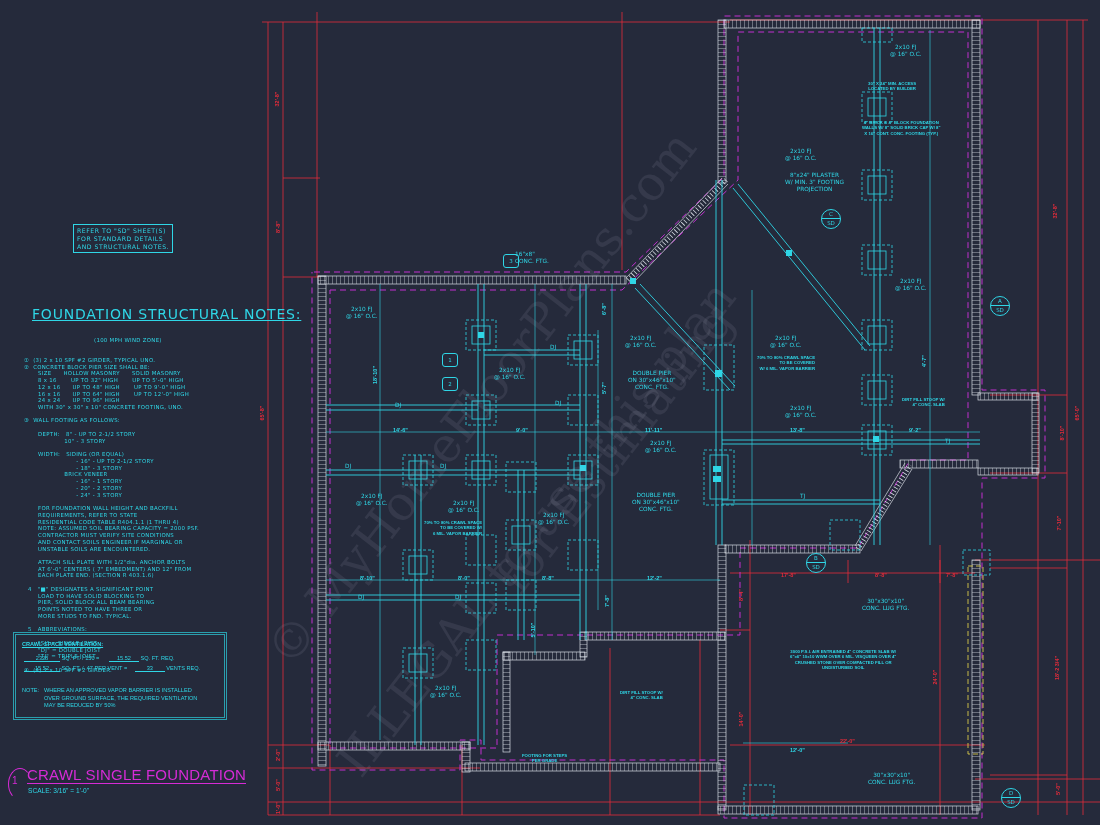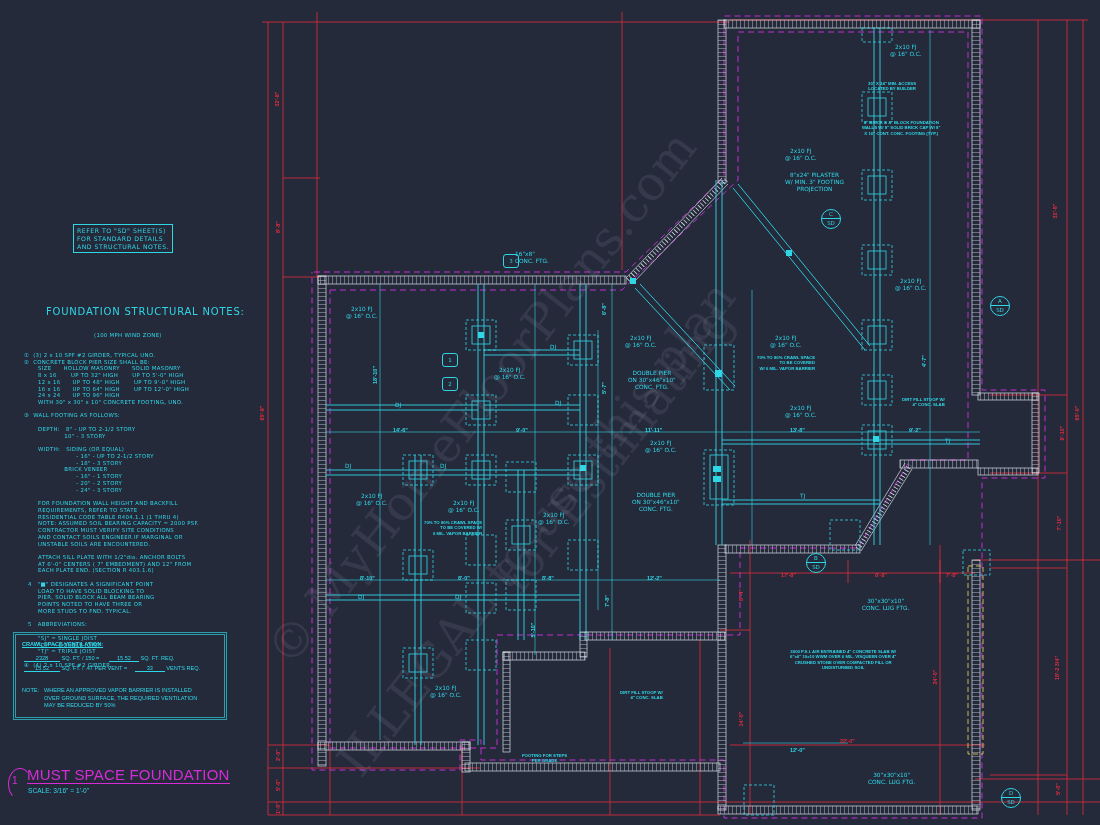--- a/index.html
+++ b/index.html
@@ -1,20 +1,20 @@
 <!DOCTYPE html>
 <html><head>
 <meta charset="utf-8">
 <style>
   html,body{margin:0;padding:0;background:#252a3b;}
   body{width:1100px;height:825px;position:relative;overflow:hidden;font-family:"Liberation Sans",sans-serif;}
   #canvas{position:absolute;left:0;top:0;width:1100px;height:825px;}
   .txt{position:absolute;color:#2fd6e6;font-family:"DejaVu Sans",sans-serif;white-space:pre;line-height:1.25;}
   .notes{left:24px;top:292px;font-size:5.4px;letter-spacing:0.3px;}
-  .notes .title{font-size:10px;letter-spacing:0.8px;margin-left:22px;}
+  .notes .title{font-size:14px;text-decoration:underline;letter-spacing:0.8px;margin-left:8px;}
   .notes .sub{margin-left:70px;}
   .refbox{position:absolute;left:73px;top:224px;border:1px solid #2fd6e6;padding:2px 3px;color:#2fd6e6;font-family:"DejaVu Sans",sans-serif;font-size:6.2px;line-height:1.25;letter-spacing:0.5px;white-space:pre;}
   .vent{position:absolute;left:15px;top:634px;width:208px;height:82px;border:1.5px solid #2a9fae;outline:1px solid #2a9fae;outline-offset:1px;color:#2fd6e6;font-family:"Liberation Sans",sans-serif;font-size:5.6px;}
   .vent .h{position:absolute;left:6px;top:6px;text-decoration:underline;font-weight:bold;}
   .vent .row{position:absolute;left:8px;}
   .vent .u{display:inline-block;border-bottom:1px solid #2fd6e6;text-align:center;}
   .vent .note{position:absolute;left:6px;top:52px;line-height:1.35;}
   .title-main{position:absolute;left:27px;top:766px;font-size:15px;color:#d62bd6;border-bottom:1px solid #d62bd6;letter-spacing:0.2px;}
   .scale{position:absolute;left:28px;top:787px;font-size:6.6px;color:#2fd6e6;}
   .lbl{position:absolute;font-family:"DejaVu Sans",sans-serif;font-size:5.8px;color:#2fd6e6;text-align:center;white-space:pre;line-height:1.25;}
@@ -254,21 +254,21 @@
     <div style="position:absolute;left:22px;top:0;width:160px;">
       <div>WHERE AN APPROVED VAPOR BARRIER IS INSTALLED</div>
       <div>OVER GROUND SURFACE, THE REQUIRED VENTILATION</div>
       <div>MAY BE REDUCED BY 50%</div>
     </div>
   </div>
 </div>
 
 <div style="position:absolute;left:8px;top:768px;width:22px;height:30px;border:1px solid #d62bd6;border-radius:50%;border-right-color:transparent;border-bottom-color:transparent;border-left-color:#d62bd6;"></div>
 <div style="position:absolute;left:12px;top:775px;color:#d62bd6;font-size:10px;">1</div>
-<div class="title-main">MUST SPACE FOUNDATION</div>
+<div class="title-main">CRAWL SINGLE FOUNDATION</div>
 <div class="scale">SCALE:  3/16" = 1'-0"</div>
 
 <div class="lbl" style="left:346px;top:306px;"><div>2x10 FJ</div><div>@ 16" O.C.</div></div>
 <div class="lbl" style="left:494px;top:367px;"><div>2x10 FJ</div><div>@ 16" O.C.</div></div>
 <div class="lbl" style="left:356px;top:493px;"><div>2x10 FJ</div><div>@ 16" O.C.</div></div>
 <div class="lbl" style="left:448px;top:500px;"><div>2x10 FJ</div><div>@ 16" O.C.</div></div>
 <div class="lbl" style="left:538px;top:512px;"><div>2x10 FJ</div><div>@ 16" O.C.</div></div>
 <div class="lbl" style="left:625px;top:335px;"><div>2x10 FJ</div><div>@ 16" O.C.</div></div>
 <div class="lbl" style="left:770px;top:335px;"><div>2x10 FJ</div><div>@ 16" O.C.</div></div>
 <div class="lbl" style="left:785px;top:405px;"><div>2x10 FJ</div><div>@ 16" O.C.</div></div>

